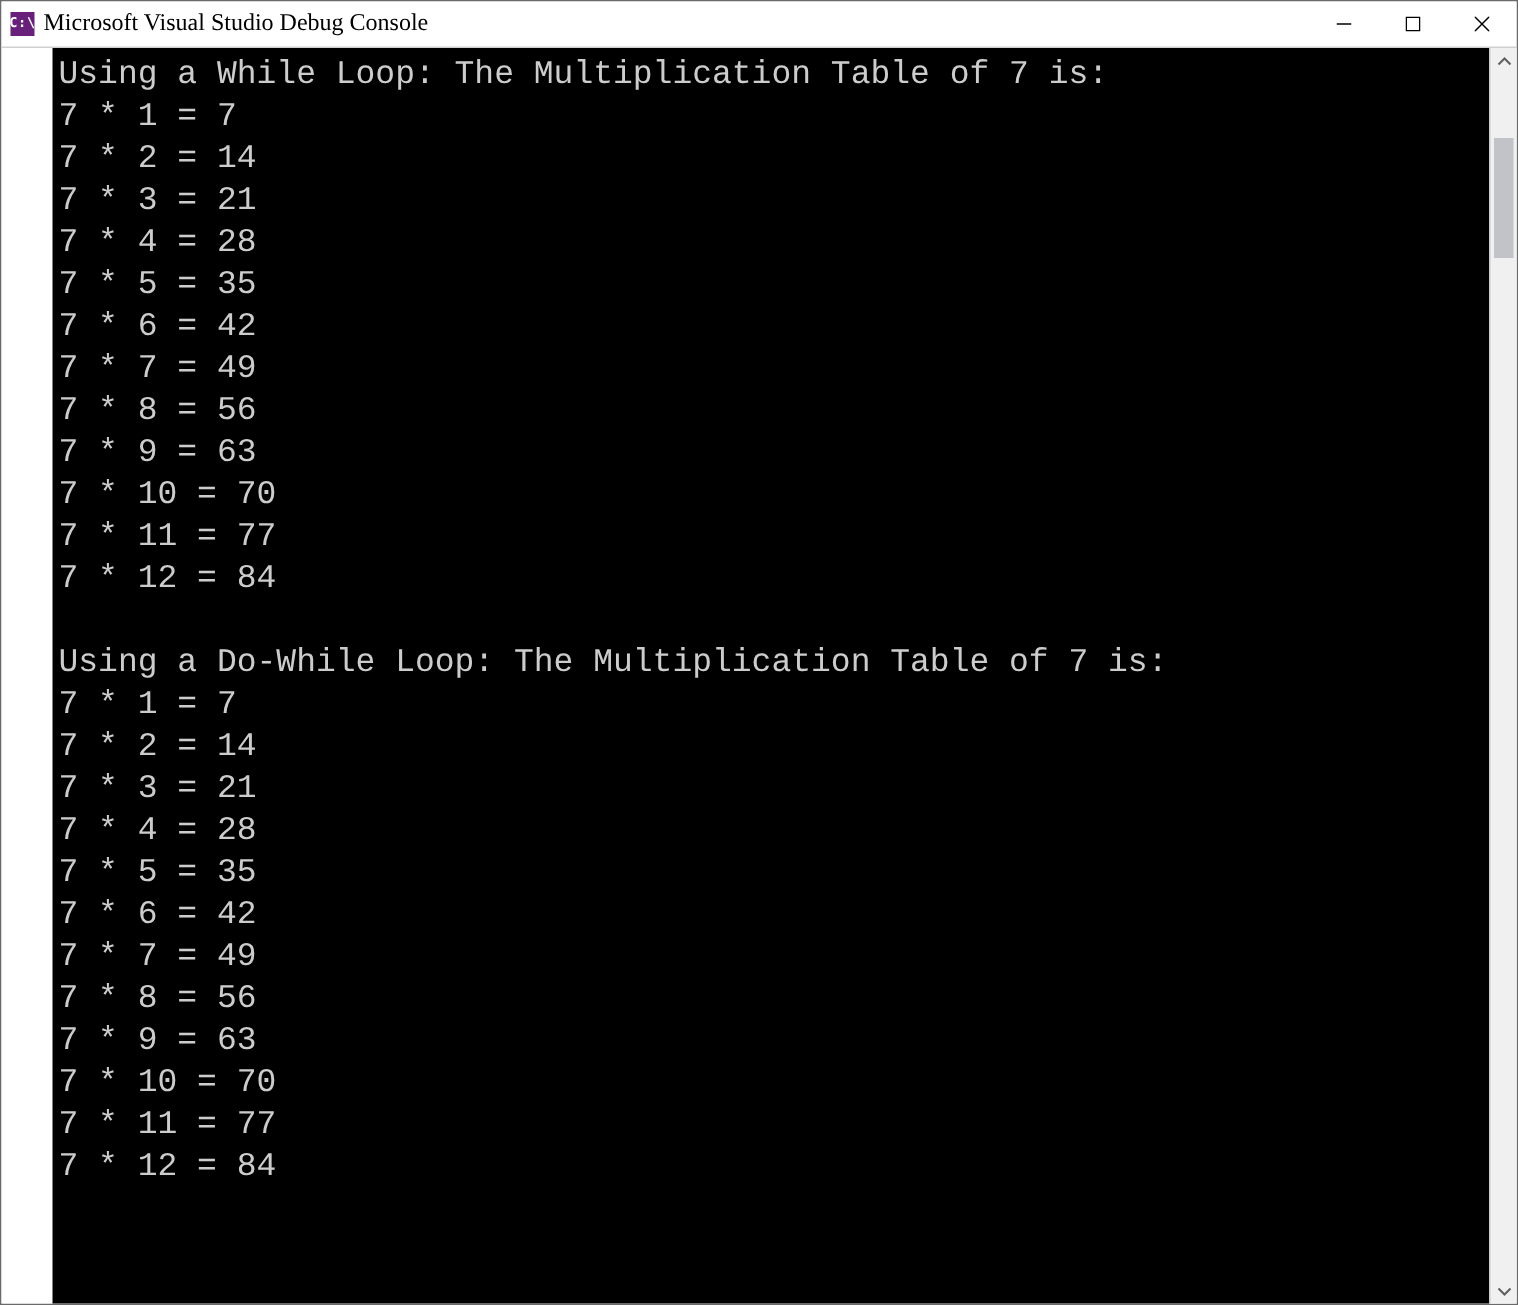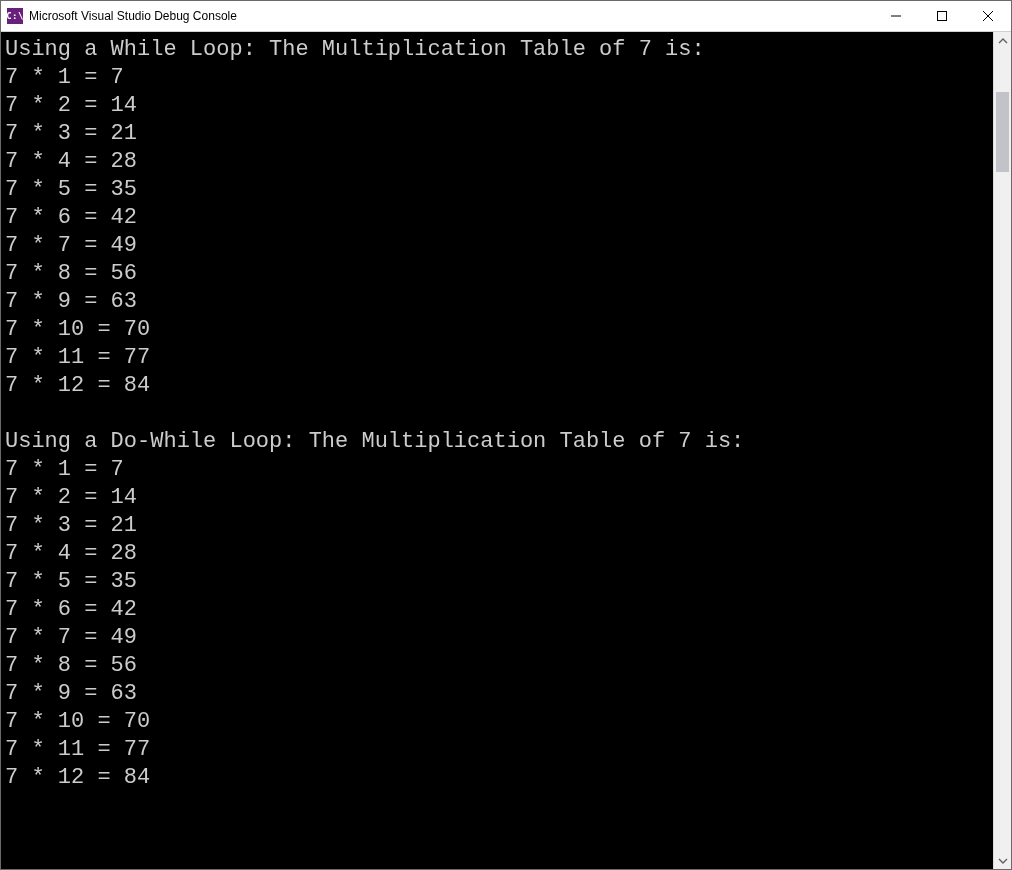--- a/index.html
+++ b/index.html
@@ -44,25 +44,26 @@
     display: flex;
     align-items: center;
     justify-content: center;
     color: #ffffff;
     font-size: 9px;
     font-weight: bold;
     font-family: Consolas, monospace;
     letter-spacing: 0.5px;
   }
   .title-text {
-    font-size: 12px;
+    font-size: 16px;
     color: #000000;
     white-space: nowrap;
     overflow: hidden;
     text-overflow: ellipsis;
+    font-family: Liberation Serif, serif;
   }
   .win-controls {
     display: flex;
     height: 100%;
   }
   .win-btn {
     width: 46px;
     height: 100%;
     display: flex;
     align-items: center;
@@ -80,20 +81,21 @@
   .console {
     flex: 1 1 auto;
     background: #000000;
     color: #cccccc;
     font-family: Consolas, "Courier New", monospace;
     font-size: 22px;
     line-height: 28px;
     white-space: pre;
     padding: 4px 0 0 4px;
     overflow: hidden;
+    margin-left: 34px;
   }
   .scrollbar {
     flex: 0 0 17px;
     background: #f0f0f0;
     position: relative;
     border-left: 1px solid #dcdcdc;
   }
   .sb-btn {
     position: absolute;
     left: 0; right: 0;

